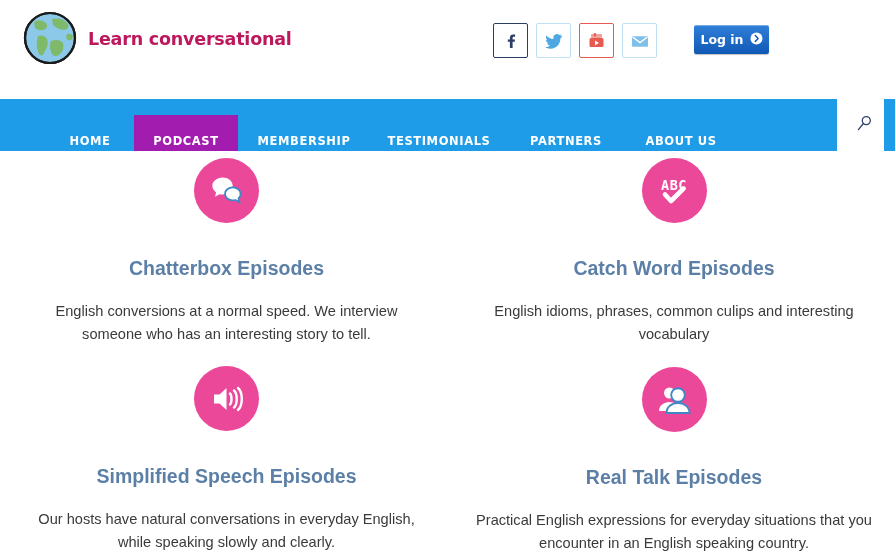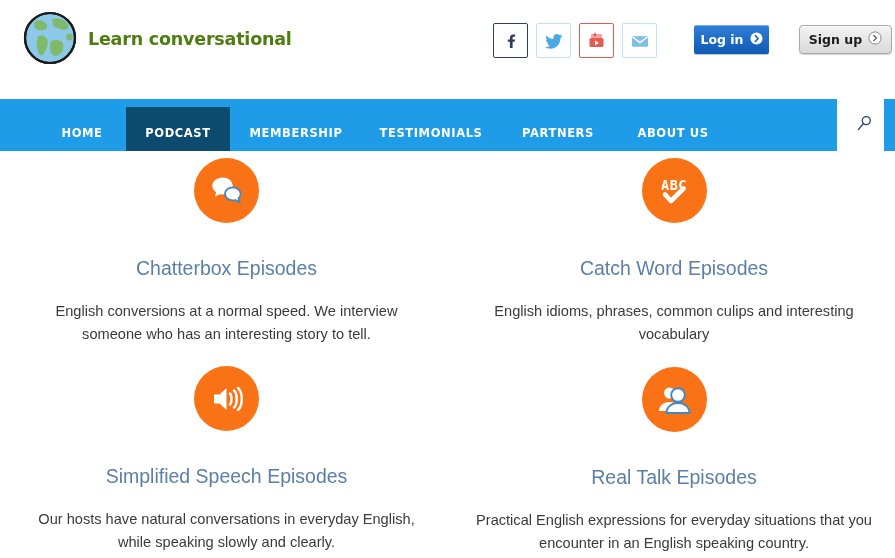--- a/index.html
+++ b/index.html
@@ -50,21 +50,21 @@
     height: 56px;
     flex: 0 0 auto;
     margin-top: 2px;
   }
   .tagline {
     margin-left: 10px;
     font-family: "DejaVu Sans", sans-serif;
     font-size: 17.5px;
     font-weight: 700;
     line-height: 1.28;
-    color: #4d7c0f;
+    color: #be185d;
     letter-spacing: -0.2px;
   }
 
   
   .socials {
     position: absolute;
     left: 493px;
     top: 23px;
     display: flex;
     gap: 8px;
@@ -149,37 +149,37 @@
     background: #1e9ce8;
   }
   .nav-list {
     position: absolute;
     left: 0; top: 0;
     height: 52px;
     display: flex;
     align-items: stretch;
     list-style: none;
     margin: 0;
-    padding: 8px;
+    padding: 16px;
   }
   .nav-item {
     display: flex;
     align-items: center;
     justify-content: center;
     height: 52px;
     color: #ffffff;
     font-family: "DejaVu Sans", sans-serif;
     font-size: 11.5px;
     font-weight: 700;
     letter-spacing: 0.6px;
     cursor: pointer;
     white-space: nowrap;
     box-sizing: border-box;
   }
-  .nav-item.active { background: #0c4a6e; }
+  .nav-item.active { background: #a21caf; }
 
   .search-btn {
     position: absolute;
     left: 845px;
     top: 99px;
     width: 38px;
     height: 52px;
     background: #ffffff;
     display: flex;
     align-items: center;
@@ -208,33 +208,33 @@
   }
   .cell-tl { left: 0px;   top: 7px;   width: 453px; padding: 0 24px; }
   .cell-tr { left: 453px; top: 7px;   width: 442px; padding: 0 22px; }
   .cell-bl { left: 0px;   top: 215px; width: 453px; padding: 0 12px; }
   .cell-br { left: 453px; top: 216px; width: 442px; padding: 0 8px; }
 
   .circle-icon {
     width: 65px;
     height: 65px;
     border-radius: 50%;
-    background: #f97316;
+    background: #ec4899;
     margin: 0 auto;
     display: flex;
     align-items: center;
     justify-content: center;
   }
   .circle-icon svg { display: block; }
 
   .cell-title {
     margin: 34px 0 0 0;
     font-family: "Liberation Sans", sans-serif;
     font-size: 19.5px;
-    font-weight: 400;
+    font-weight: 700;
     color: #5b7fa6;
     line-height: 1.2;
     cursor: pointer;
   }
   .cell-desc {
     margin: 20px 0 0 0;
     font-family: "Liberation Sans", sans-serif;
     font-size: 14.6px;
     font-weight: 400;
     color: #3a3a3a;
@@ -309,29 +309,20 @@
     <button class="btn-login">
       <span>Log in</span>
       <span class="arrow-badge">
         <svg width="13" height="13" viewBox="0 0 13 13" xmlns="http://www.w3.org/2000/svg">
           <circle cx="6.5" cy="6.5" r="6" fill="#ffffff"></circle>
           <path d="M5.3 3.6L8.1 6.5 5.3 9.4" fill="none" stroke="#1059b5" stroke-width="1.5" stroke-linecap="round" stroke-linejoin="round"></path>
         </svg>
       </span>
     </button>
 
-    <button class="btn-signup">
-      <span>Sign up</span>
-      <span class="arrow-badge">
-        <svg width="14" height="14" viewBox="0 0 14 14" xmlns="http://www.w3.org/2000/svg">
-          <circle cx="7" cy="7" r="6.1" fill="#ffffff" stroke="#8a8a8a" stroke-width="1"></circle>
-          <path d="M5.8 4.4L8.4 7 5.8 9.6" fill="none" stroke="#555555" stroke-width="1.3" stroke-linecap="round" stroke-linejoin="round"></path>
-        </svg>
-      </span>
-    </button>
   </div>
 
   <nav class="navbar">
     <ul class="nav-list">
       <li class="nav-item" style="width: 88px; margin-left: 30px;">HOME</li>
       <li class="nav-item active" style="width: 104px;">PODCAST</li>
       <li class="nav-item" style="width: 132px;">MEMBERSHIP</li>
       <li class="nav-item" style="width: 138px;">TESTIMONIALS</li>
       <li class="nav-item" style="width: 116px;">PARTNERS</li>
       <li class="nav-item" style="width: 114px;">ABOUT US</li>

